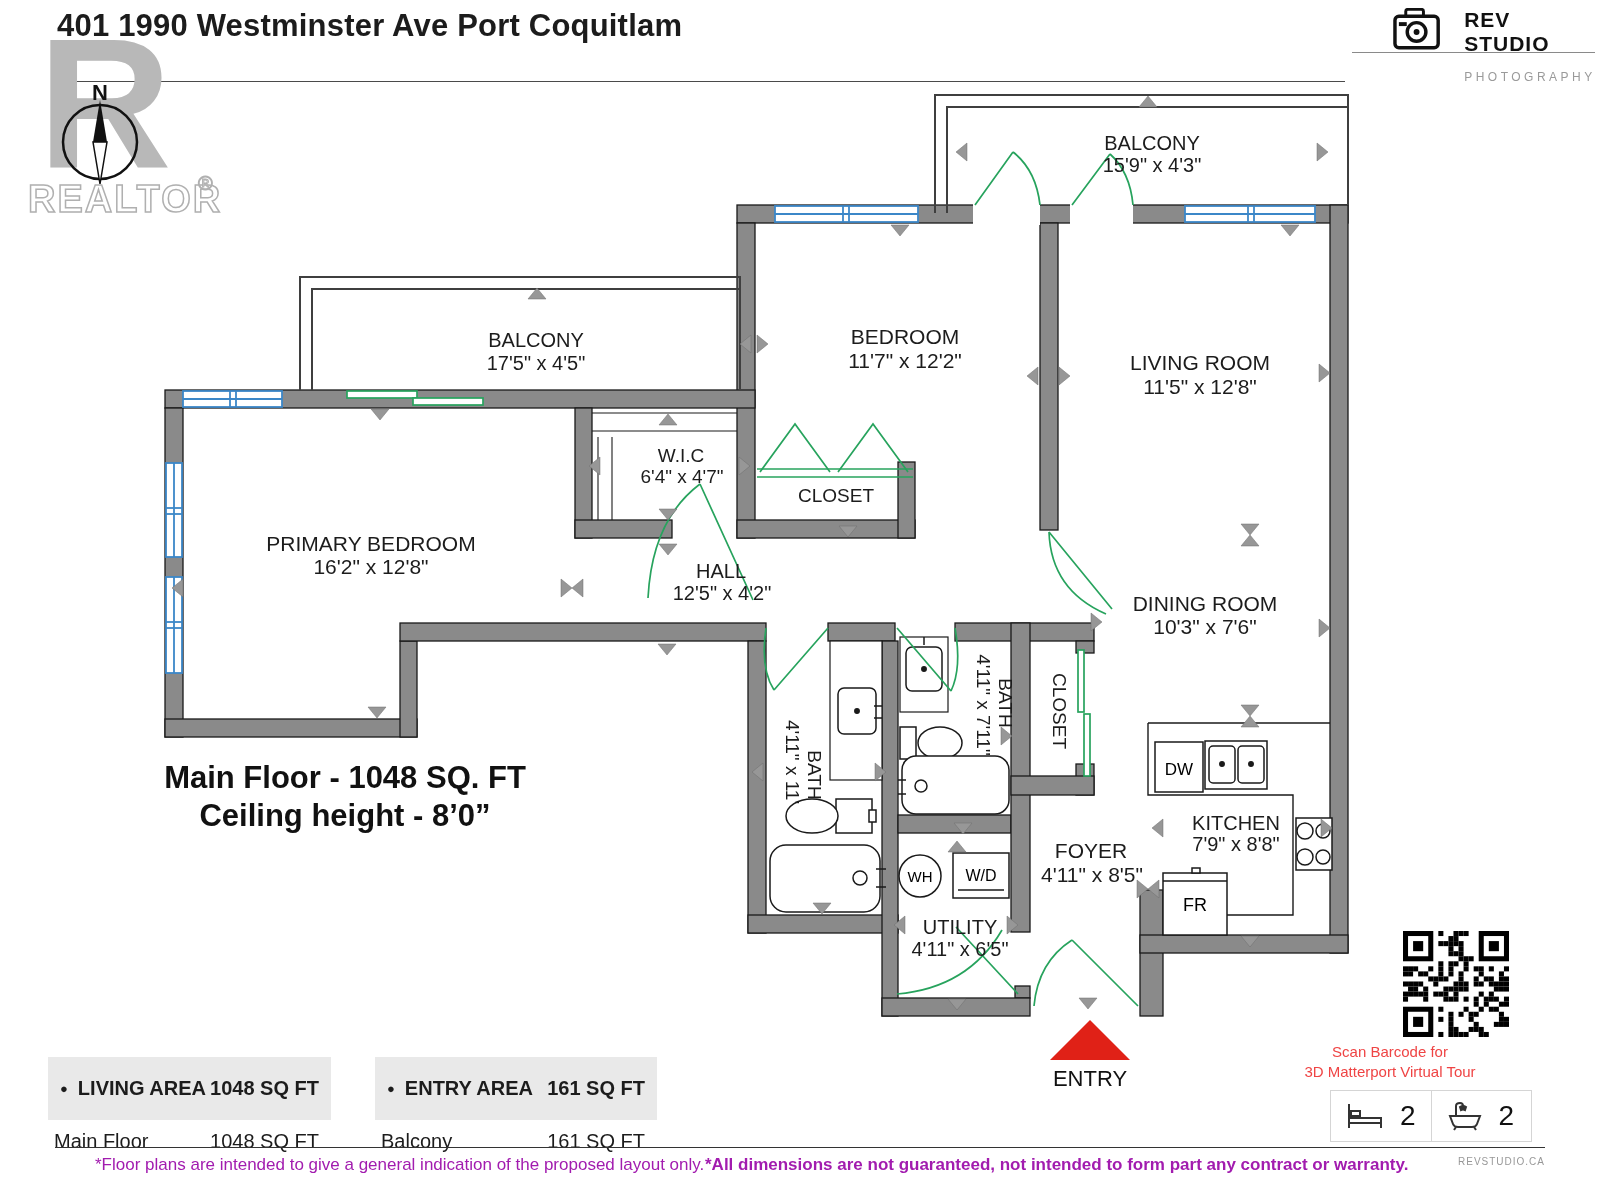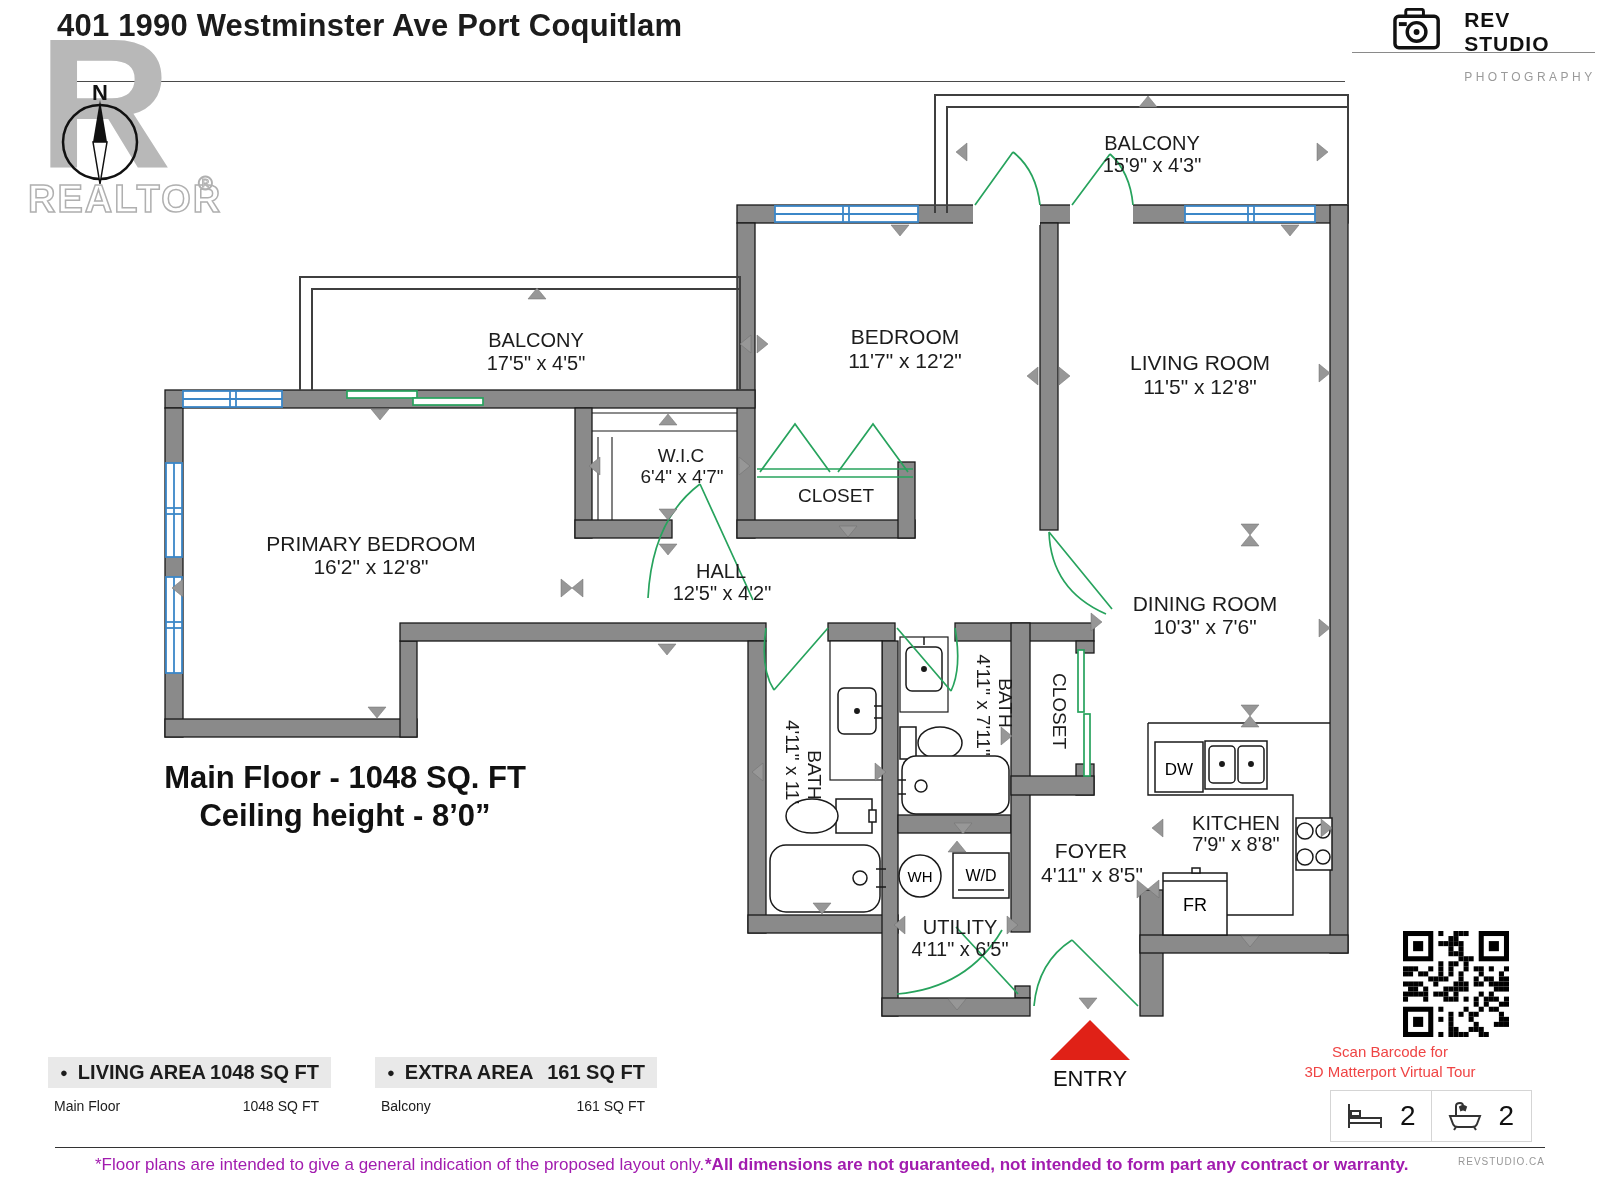--- a/index.html
+++ b/index.html
@@ -11,23 +11,23 @@
   #logo-rule{left:1352px;top:52px;width:243px;border-top:1.5px solid #8a8a8a;}
   #revstudio{left:1393px;top:8px;display:flex;gap:24px;align-items:flex-start;}
   #revstudio .txt{display:flex;flex-direction:column;}
   #revstudio .name{font-size:21px;font-weight:bold;letter-spacing:1px;color:#111;}
   #revstudio .sub{font-size:12px;letter-spacing:3.5px;color:#9a9a9a;margin-top:14px;}
   #plan{left:0;top:0;width:1600px;height:1200px;}
   svg text{font-family:"Liberation Sans", sans-serif;}
   .room-name,.room-dims{fill:#1c1c1c;}
   .area-table{position:absolute;top:1057px;}
   .area-table .hdr{background:#e9e9e9;display:flex;justify-content:space-between;
-      align-items:center;padding:4px 12px;font-weight:bold;font-size:20px;}
+      align-items:center;padding:20px 12px;font-weight:bold;font-size:20px;}
   .area-table .hdr .lbl .dot{font-size:13px;margin-right:10px;vertical-align:2px;}
-  .area-table .row{display:flex;justify-content:space-between;padding:10px 12px 0 6px;font-size:14px;gap:42px;}
+  .area-table .row{display:flex;justify-content:space-between;padding:10px 12px 0 6px;font-size:20px;gap:42px;}
   #table-living{left:48px;width:283px;}
   #table-extra{left:375px;width:282px;}
   #qr-wrap{left:1403px;top:931px;width:106px;height:106px;}
   #qr-caption{left:1275px;top:1042px;width:230px;text-align:center;font-size:15px;line-height:20px;color:#ef4444;}
   #stats-box{left:1330px;top:1090px;width:200px;height:50px;display:flex;border:1px solid #d5d5d5;background:#fff;}
   #stats-box .cell{flex:1;display:flex;align-items:center;justify-content:center;gap:16px;}
   #stats-box .cell + .cell{border-left:1px solid #d5d5d5;}
   #stats-box .num{font-size:28px;color:#111;}
   #footer-rule{left:55px;top:1147px;width:1490px;border-top:1.5px solid #333;}
   .footnote{top:1155px;font-size:17px;color:#a21caf;}
@@ -342,21 +342,21 @@
     <span class="lbl"><span class="dot">●</span><span>LIVING AREA</span></span>
     <span>1048 SQ FT</span>
   </div>
   <div class="row">
     <span>Main Floor</span>
     <span>1048 SQ FT</span>
   </div>
 </div>
 <div class="area-table" id="table-extra">
   <div class="hdr">
-    <span class="lbl"><span class="dot">●</span><span>EXTRA AREA</span></span>
+    <span class="lbl"><span class="dot">●</span><span>ENTRY AREA</span></span>
     <span>161 SQ FT</span>
   </div>
   <div class="row">
     <span>Balcony</span>
     <span>161 SQ FT</span>
   </div>
 </div>
 
 <svg class="abs" id="qr-wrap" viewBox="0 0 105 105">
   <g fill="#000">

